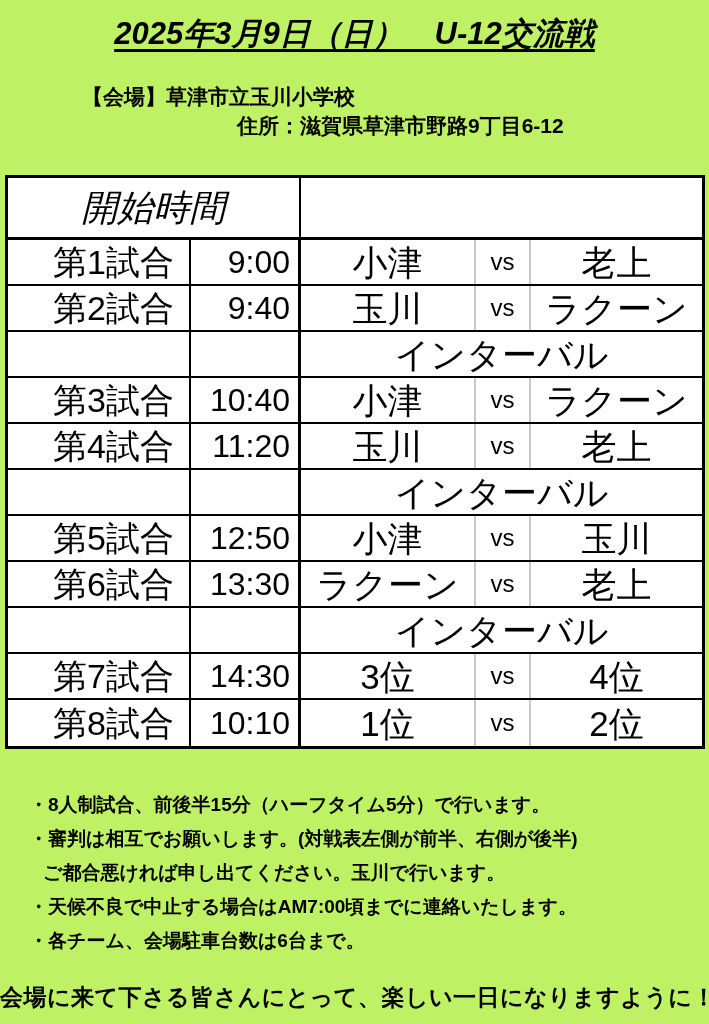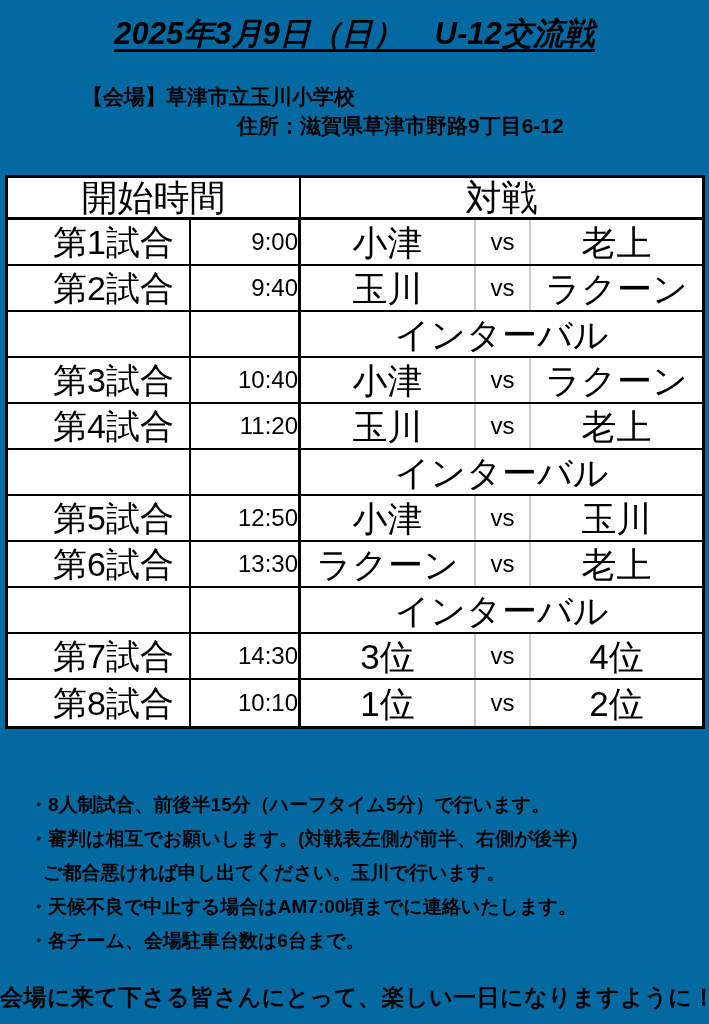--- a/index.html
+++ b/index.html
@@ -3,21 +3,21 @@
 <meta charset="utf-8">
 <style>
   * { margin: 0; padding: 0; box-sizing: border-box; }
   html, body { background: #ffffff; }
   body {
     width: 709px; height: 1024px;
     position: relative; overflow: hidden;
     font-family: "Liberation Sans", "DejaVu Sans", sans-serif;
     color: #000000;
   }
-  .page { position: absolute; inset: 0; background: #0369a1; }
+  .page { position: absolute; inset: 0; background: #bef264; }
 
   
   .title {
     position: absolute; top: 13px; left: 0; width: 100%;
     text-align: center;
     font-size: 31px; font-weight: bold; font-style: italic;
     letter-spacing: 0px; white-space: nowrap;
     text-decoration: underline;
     text-decoration-thickness: 3px;
     text-underline-offset: 5px;
@@ -31,31 +31,31 @@
   }
   .venue-address { margin-top: 3px; padding-left: 155px; }
 
   
   .table-wrap {
     position: absolute; left: 5px; top: 175px; width: 700px;
     border: 3px solid #000; background: #fff;
   }
   .t-row { display: grid; border-bottom: 2px solid #000; }
   .t-row:last-child { border-bottom: none; }
-  .t-row.header { height: 42px; border-bottom: 3px solid #000; grid-template-columns: 293px 401px; }
+  .t-row.header { height: 62px; border-bottom: 3px solid #000; grid-template-columns: 293px 401px; font-style: italic; }
   .t-row.match { height: 46px; grid-template-columns: 183px 110px 175px 55px 171px; }
   .t-row.interval { height: 46px; grid-template-columns: 183px 110px 401px; }
   .cell {
     display: flex; align-items: center; justify-content: center;
     font-size: 35px; line-height: 1; white-space: nowrap; overflow: hidden;
   }
   .header .hc1 { border-right: 2px solid #000; font-size: 36px; }
   .header .hc2 { font-size: 36px; }
   .match .c-label { border-right: 2px solid #000; justify-content: flex-end; padding-right: 15px; font-size: 34px; }
-  .match .c-time  { border-right: 3px solid #000; justify-content: flex-end; padding-right: 0; font-size: 24px; }
+  .match .c-time  { border-right: 3px solid #000; justify-content: flex-end; padding-right: 8px; font-size: 32px; }
   .match .c-home  { border-right: 2px solid #c9c9c9; }
   .match .c-vs    { border-right: 2px solid #c9c9c9; font-size: 24px; }
   .interval .c-label { border-right: 2px solid #000; }
   .interval .c-time  { border-right: 3px solid #000; }
   .interval .c-span  { font-size: 35px; }
 
   
   .notes {
     position: absolute; top: 788px; left: 29px; width: 670px;
     font-size: 19px; font-weight: bold;
@@ -78,21 +78,20 @@
   <div class="title">2025年3月9日（日）　U-12交流戦</div>
 
   <div class="venue">
     <div>【会場】草津市立玉川小学校</div>
     <div class="venue-address">住所：滋賀県草津市野路9丁目6-12</div>
   </div>
 
   <div class="table-wrap" id="schedule-table">
     <div class="t-row header">
       <div class="cell hc1">開始時間</div>
-      <div class="cell hc2">対戦</div>
     </div>
 
   <div class="t-row match">
         <div class="cell c-label">第1試合</div>
         <div class="cell c-time">9:00</div>
         <div class="cell c-home">小津</div>
         <div class="cell c-vs">vs</div>
         <div class="cell c-away">老上</div>
       </div>
       <div class="t-row match">

